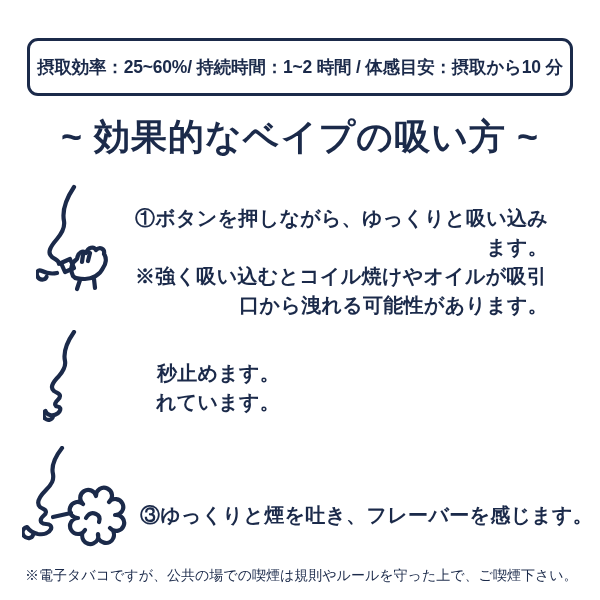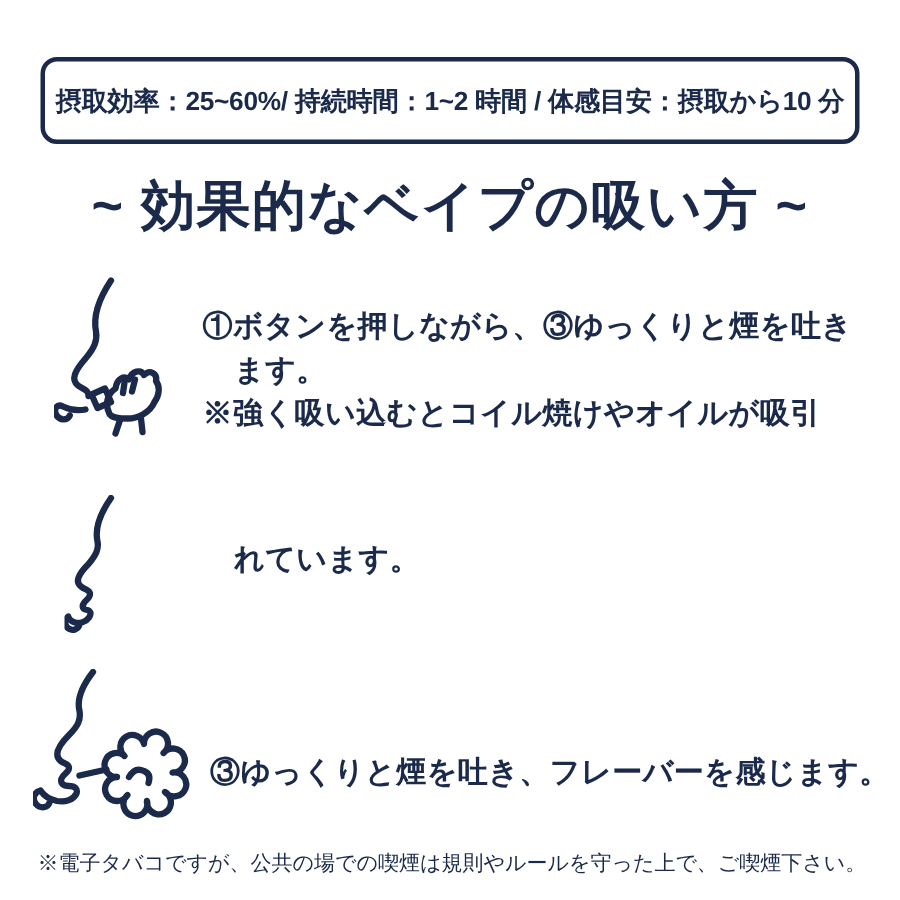--- a/index.html
+++ b/index.html
@@ -45,21 +45,21 @@
     stroke-linejoin: round;
   }
   .step-text {
     position: absolute;
     font-size: 20px; font-weight: 600;
     letter-spacing: 0.3px;
     line-height: 29px;
     white-space: nowrap;
   }
   .step-text .line { height: 29px; }
-  .step-text .line.cont { padding-left: 21px; }
+  .step-text .line.cont { padding-left: 21px; text-align: right; }
   #step1-text { left: 135px; top: 204px; }
   #step2-text { left: 135px; top: 359px; }
   #step3-text { left: 140px; top: 501px; }
   #face1 { left: 36px;  top: 184px; width: 72px;  height: 108px; }
   #face2 { left: 43px;  top: 330px; width: 48px;  height: 92px;  }
   #face3 { left: 22px;  top: 446px; width: 105px; height: 105px; }
   .footer-note {
     position: absolute;
     left: 25px; top: 567px;
     width: 560px;
@@ -81,31 +81,33 @@
   <svg viewBox="0 0 72 108" xmlns="http://www.w3.org/2000/svg">
     <path d="M38,3 C30,15 26,27 28,37 C29,43 27,48 21,55 C14,63 11,69 16,73 C20,76 23,76 23,80"></path>
     <path d="M21,89 C16,90 10,89 6,87 C2,85 -0.5,88.5 1.5,92.5 C3.5,96.5 9,96.5 10.5,93"></path>
     <path d="M25,79 l9,-4 4,9 -9,4 z"></path>
     <path d="M37,92 C34,86 35,79 41,75 C42,68 47,66 50,69 C52,63 58,62 60,66 C64,62 69,65 68,70 C71,74 70,80 67,84 C64,91 56,95 49,95 C44,95 39,95 37,92"></path>
     <path d="M47,71 L46,78 M54,69 L52,77"></path>
     <path d="M44,96 L41,105 M58,95 L59,104"></path>
   </svg>
 </div>
 <div class="step-text" id="step1-text">
-  <div class="line">①ボタンを押しながら、③ゆっくりと煙を吐き</div>
+  <div class="line">①ボタンを押しながら、ゆっくりと吸い込み</div>
   <div class="line cont">ます。</div>
   <div class="line">※強く吸い込むとコイル焼けやオイルが吸引</div>
+  <div class="line cont">口から洩れる可能性があります。</div>
 </div>
 
 <div class="face" id="face2">
   <svg viewBox="0 0 48 92" xmlns="http://www.w3.org/2000/svg">
     <path d="M31,2 C24,12 20,22 22,31 C23,36 21,40 16,46 C9,53 7,58 11,61 C14,63.5 17,63 17,66 C17,69 14,70 13,72 C11.5,74 12,76 14.5,76.5 C17.5,77 18,79 16.5,81.5 C14.5,84.5 10,86 7,85 C4.5,84.3 3,83 2.5,81 C0.5,82.5 -0.5,86 2,88.5 C5,91 9,90 10,86.5"></path>
   </svg>
 </div>
 <div class="step-text" id="step2-text">
+  <div class="line cont">秒止めます。</div>
   <div class="line cont">れています。</div>
 </div>
 
 <div class="face" id="face3">
   <svg viewBox="0 0 105 105" xmlns="http://www.w3.org/2000/svg">
     <path d="M40,2 C33,11 29,20 31,28 C32,34 30,38 24,44 C17,51 14,57 18,61 C21,63.5 24,63 24,66 C24,69 20,70 19,73 C18,76 20,78 24,78 C28,78 30,80 29,83 C27,87 22,89 16,88 C11,87 7,84 5,81 C1,82 -1,86 2,90 C5,93.5 10,92.5 11,89"></path>
     <path d="M31,71 L49,67"></path>
     <path d="M74,50 A8,8 0 1 1 87,56 A8,8 0 1 1 93,69 A8,8 0 1 1 88,82 A8,8 0 1 1 76,88 A8,8 0 1 1 63,84 A8,8 0 1 1 56,72 A8,8 0 1 1 61,58 A8,8 0 1 1 74,50 Z"></path>
     <path d="M64,72 q4,-7 10,-4 q5,2 3,8"></path>
   </svg>

